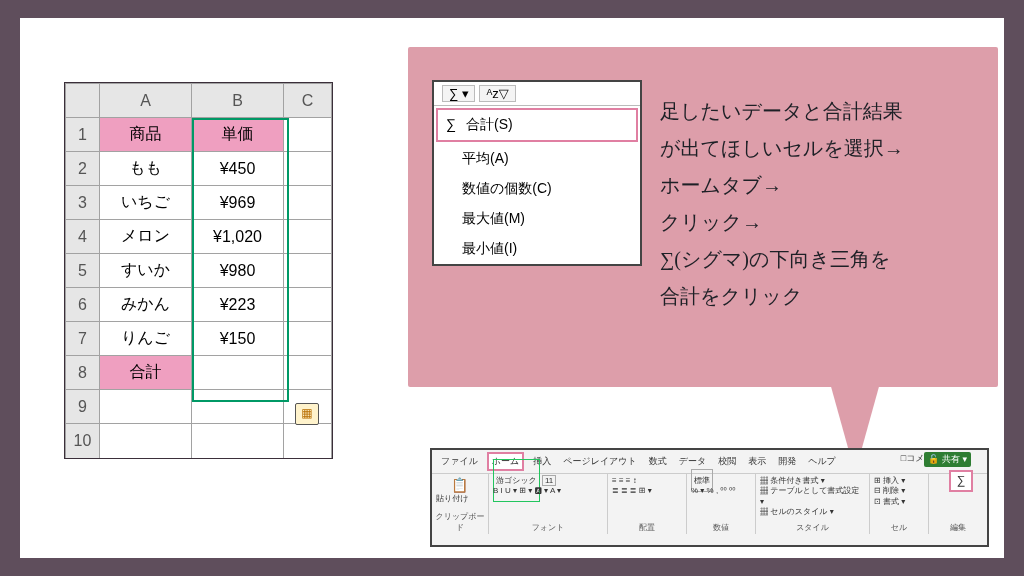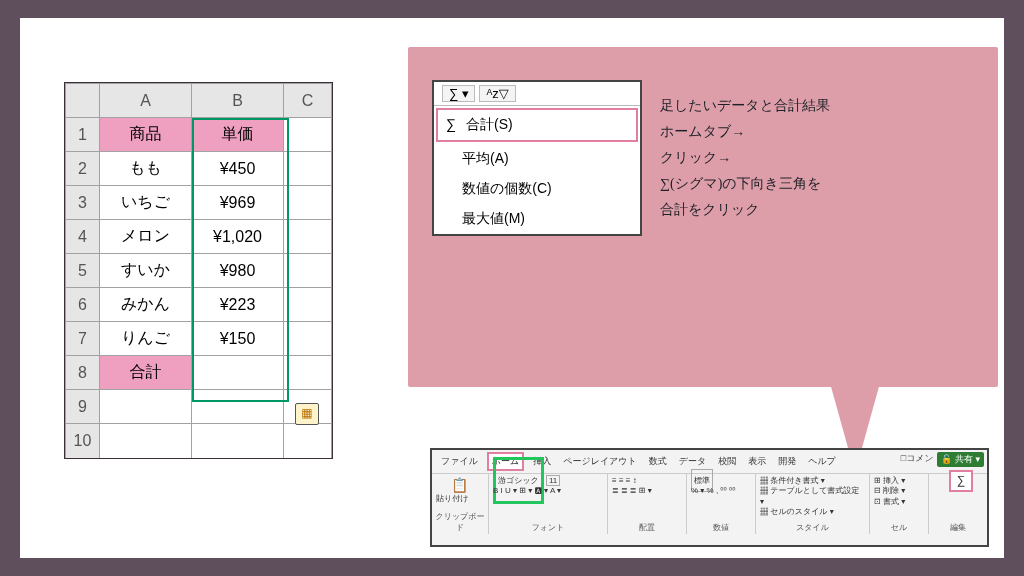--- a/index.html
+++ b/index.html
@@ -91,21 +91,21 @@
   .dd-item.first { border: 2px solid #e07fa2; margin: 2px; }
   .dd-item .sym { position: absolute; left: 8px; }
 
   
   .instr {
     position: absolute;
     left: 640px;
     top: 75px;
     width: 320px;
     color: #1d2026;
-    font-size: 14px;
+    font-size: 20px;
     line-height: 1.85;
     font-family: "Yu Mincho", "Hiragino Mincho ProN", serif;
   }
 
   
   .ribbon {
     position: absolute;
     left: 410px;
     top: 430px;
     width: 555px;
@@ -114,21 +114,21 @@
     background: #f3f3f3;
     font-size: 9px;
     color: #333;
   }
   .tabs { display: flex; gap: 6px; padding: 2px 6px; align-items: center; }
   .tab { padding: 1px 3px; text-align: right; }
   .tab.active { border: 2px solid #e07fa2; background: #fff; }
   .rib-body { display: flex; height: 60px; border-top: 1px solid #ccc; }
   .grp { border-right: 1px solid #ccc; padding: 2px 4px; font-size: 8px; position: relative; }
   .grp-label { position: absolute; bottom: 1px; left: 0; right: 0; text-align: center; font-size: 8px; color: #555; }
-  .share { position: absolute; right: 3px; top: 2px; font-size: 9px; background: #2e7d32; color: #fff; padding: 1px 4px; border-radius: 2px; }
+  .share { position: absolute; right: 16px; top: 2px; font-size: 9px; background: #2e7d32; color: #fff; padding: 1px 4px; border-radius: 2px; }
   .comment { position: absolute; right: 44px; top: 2px; font-size: 9px; }
   .sigma-hl { position: absolute; right: 14px; top: 20px; width: 20px; height: 18px; border: 2px solid #e07fa2; text-align: center; font-size: 12px; line-height: 16px; background: #fff; }
   .mini { font-size: 8px; line-height: 1.3; }
 </style>
 </head>
 <body>
 
 <div class="canvas">
 
   <div class="sheet">
@@ -211,24 +211,26 @@
 
   <div class="dropdown">
     <div class="dd-top">
       <span class="dd-btn"><span>∑</span> ▾</span>
       <span class="dd-btn">ᴬz▽</span>
     </div>
     <div class="dd-item first"><span class="sym">∑</span><span>合計(S)</span></div>
     <div class="dd-item"><span>平均(A)</span></div>
     <div class="dd-item"><span>数値の個数(C)</span></div>
     <div class="dd-item"><span>最大値(M)</span></div>
+    <div class="dd-item"><span>最小値(I)</span></div>
   </div>
 
   <div class="instr">
     <div>足したいデータと合計結果</div>
+    <div>が出てほしいセルを選択→</div>
     <div>ホームタブ→</div>
     <div>クリック→</div>
     <div>∑(シグマ)の下向き三角を</div>
     <div>合計をクリック</div>
   </div>
 
   <div class="ribbon">
     <div class="tabs">
       <span class="tab">ファイル</span>
       <span class="tab active">ホーム</span>
@@ -243,21 +245,21 @@
     </div>
     <span class="comment">□コメント</span>
     <span class="share">🔓 共有 ▾</span>
     <div class="rib-body">
       <div class="grp" style="width:48px">
         <div class="mini" style="font-size:14px;text-align:center">📋</div>
         <div class="mini" style="text-align:left">貼り付け</div>
         <div class="grp-label">クリップボード</div>
       </div>
       <div class="grp" style="width:110px">
-        <div class="mini"><span style="border:3px solid #22c55e;padding:16px 2px">游ゴシック</span> <span style="border:1px solid #aaa;padding:0 2px">11</span></div>
+        <div class="mini"><span style="border:1px solid #22c55e;padding:16px 2px">游ゴシック</span> <span style="border:1px solid #aaa;padding:0 2px">11</span></div>
         <div class="mini">B  I  U ▾  ⊞ ▾  🅰 ▾  A ▾</div>
         <div class="grp-label">フォント</div>
       </div>
       <div class="grp" style="width:70px">
         <div class="mini">≡  ≡  ≡   ↕</div>
         <div class="mini">≣  ≣  ≣   ⊞ ▾</div>
         <div class="grp-label">配置</div>
       </div>
       <div class="grp" style="width:60px">
         <div class="mini"><span style="border:1px solid #aaa;padding:6px 2px">標準</span></div>

